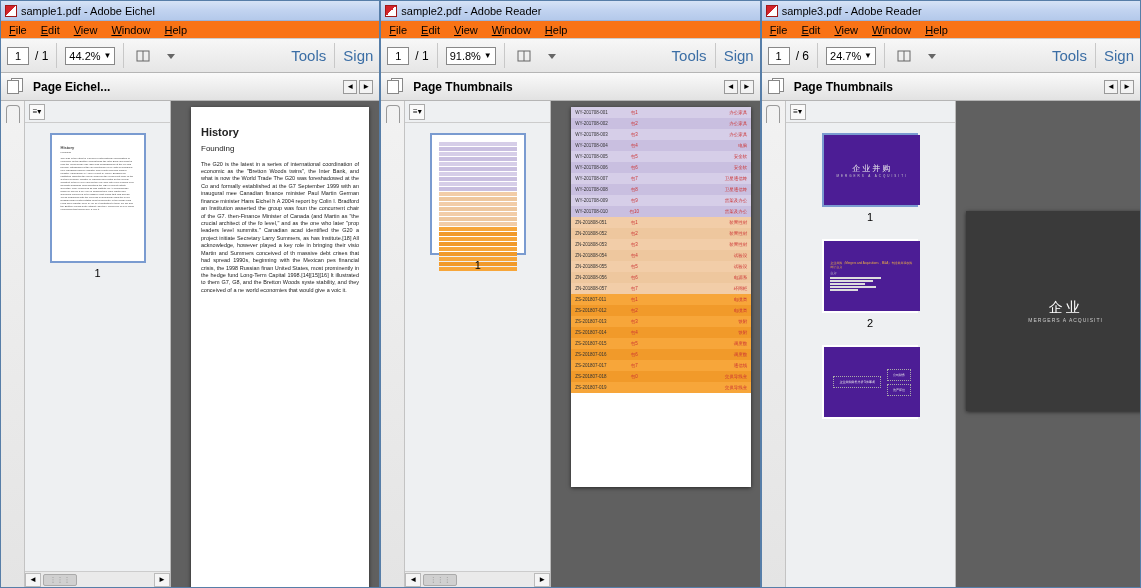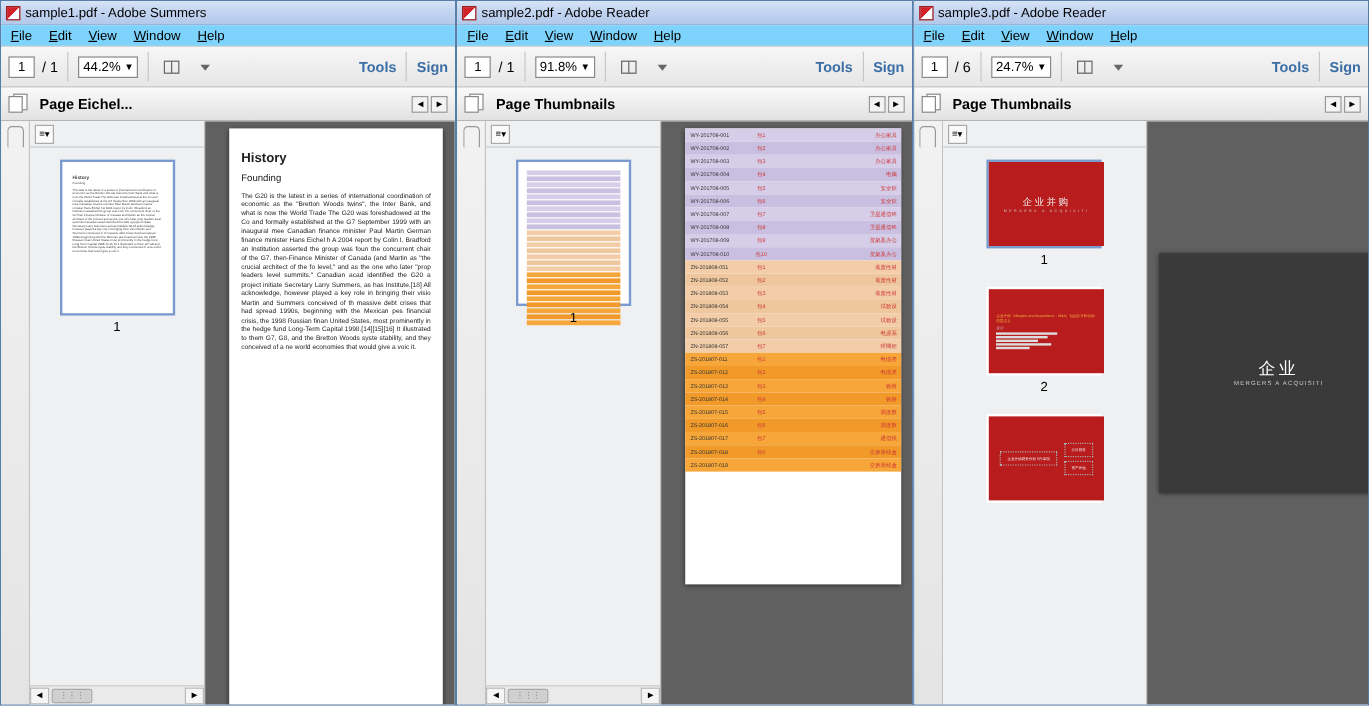--- a/index.html
+++ b/index.html
@@ -1,29 +1,29 @@
 <!DOCTYPE html>
 <html><head>
 <meta charset="utf-8">
 <style>
   * { box-sizing: border-box; margin: 0; padding: 0; font-family: "Segoe UI", Tahoma, sans-serif; }
   body { background: #fff; width: 1141px; height: 588px; overflow: hidden; display: flex; }
   .win { flex: 1; display: flex; flex-direction: column; border: 1px solid #577ea8; background: #fff; position: relative; }
   .titlebar { height: 20px; background: linear-gradient(180deg,#d6e3f6 0%,#c1d3f0 50%,#b4c9ea 100%); border-bottom: 1px solid #9cb3d9; display: flex; align-items: center; padding: 0 4px; font-size: 11px; color: #000; gap: 4px; }
   .titlebar .icon-pdf { width: 12px; height: 12px; background: linear-gradient(135deg,#d2232a 50%,#fff 50%); border: 1px solid #a01818; }
-  .menubar { height: 18px; background: #7dd3fc; border-bottom: 1px solid #ccc; display: flex; align-items: center; gap: 14px; padding: 0 8px; font-size: 11px; }
+  .menubar { height: 18px; background: #f97316; border-bottom: 1px solid #ccc; display: flex; align-items: center; gap: 14px; padding: 0 8px; font-size: 11px; }
   .menubar span { cursor: default; }
   .menubar span::first-letter { text-decoration: underline; }
   .toolbar { height: 34px; background: linear-gradient(180deg,#f7f7f7,#e6e6e6); border-bottom: 1px solid #b5b5b5; display: flex; align-items: center; padding: 0 6px; gap: 6px; font-size: 12px; }
   .toolbar .sep { width: 1px; align-self: stretch; margin: 4px 2px; background: #c8c8c8; }
   .toolbar .btn { width: 22px; height: 22px; display: flex; align-items: center; justify-content: center; border: 1px solid transparent; border-radius: 2px; }
   .pagebox { width: 22px; height: 18px; border: 1px solid #888; background: #fff; text-align: center; font-size: 11px; line-height: 16px; }
   .zoombox { width: 50px; height: 18px; border: 1px solid #888; background: #fff; display: flex; align-items: center; justify-content: space-between; padding: 0 3px; font-size: 11px; }
   .zoombox .caret { font-size: 8px; }
-  .toolbar .link { color: #3b6ea5; font-weight: 700; font-size: 12px; }
+  .toolbar .link { color: #3b6ea5; font-weight: 400; font-size: 15px; }
   .panhead { height: 28px; background: linear-gradient(180deg,#fafafa,#e2e2e2); border-bottom: 1px solid #b5b5b5; display: flex; align-items: center; padding: 0 6px; gap: 8px; font-size: 12px; font-weight: 600; }
   .panhead .right { margin-left: auto; display: flex; gap: 2px; }
   .panhead .sq { width: 14px; height: 14px; border: 1px solid #999; background: #f3f3f3; display: flex; align-items: center; justify-content: center; font-size: 8px; }
   .pagesicon { width: 18px; height: 18px; position: relative; }
   .pagesicon .a { position: absolute; width: 12px; height: 14px; border: 1px solid #888; background: #fff; }
   .pagesicon .a.front { top: 2px; left: 0; }
   .pagesicon .a.back { top: 0; left: 4px; }
   .body { flex: 1; display: flex; overflow: hidden; }
   .rail { width: 24px; background: linear-gradient(180deg,#f2f2f2,#e4e4e4); border-right: 1px solid #c3c3c3; display: flex; flex-direction: column; align-items: center; padding-top: 4px; gap: 6px; }
   .rail .clip { width: 14px; height: 18px; border: 1px solid #999; border-radius: 4px 4px 0 0; border-bottom: none; }
@@ -60,37 +60,37 @@
   .grp-pch2{ background:#eec79e; }
   .grp-org { background:#f7a63a; }
   .grp-org2{ background:#f19a2a; }
   
   .thumb2-img { height: 112px; padding: 4px; }
   .thumb2-img .minirow{height:4px;margin-bottom:1px;}
   
   .doc3 .page { left:10px; top:110px; width: 200px; height: 200px; background:#3a3a3a; color:#fff; display:flex; flex-direction:column; align-items:center; justify-content:center; font-size:14px; letter-spacing:3px;}
   .doc3 .sub { font-size:5px; letter-spacing:1px; color:#ccc; }
   
-  .slide { width:96px; height: 70px; background:#b91c1c; color:#eee; font-size:4px; display:flex;flex-direction:column;align-items:center;justify-content:center; }
+  .slide { width:96px; height: 70px; background:#4c1d95; color:#eee; font-size:4px; display:flex;flex-direction:column;align-items:center;justify-content:center; }
   .slide.s1 { letter-spacing:2px; font-size:8px;}
   .slide .tiny{font-size:3px;color:#ccc;}
   .slide.s2 { align-items:flex-start; padding:6px; gap:2px;}
   .slide.s2 .bars .b{height:2px;background:#ddd;margin-bottom:1px;}
   .slide.s3 { gap:4px; }
   .slide.s3 .box{padding:3px 5px;border:1px dotted #aaa;font-size:3px;}
   
   svg{display:block}
 </style>
 </head>
 <body>
 
 <div class="win">
   <div class="titlebar">
     <div class="icon-pdf"></div>
-    <span>sample1.pdf - Adobe Summers</span>
+    <span>sample1.pdf - Adobe Eichel</span>
   </div>
   <div class="menubar">
     <span>File</span>
     <span>Edit</span>
     <span>View</span>
     <span>Window</span>
     <span>Help</span>
   </div>
   <div class="toolbar">
     <div class="pagebox">1</div>

